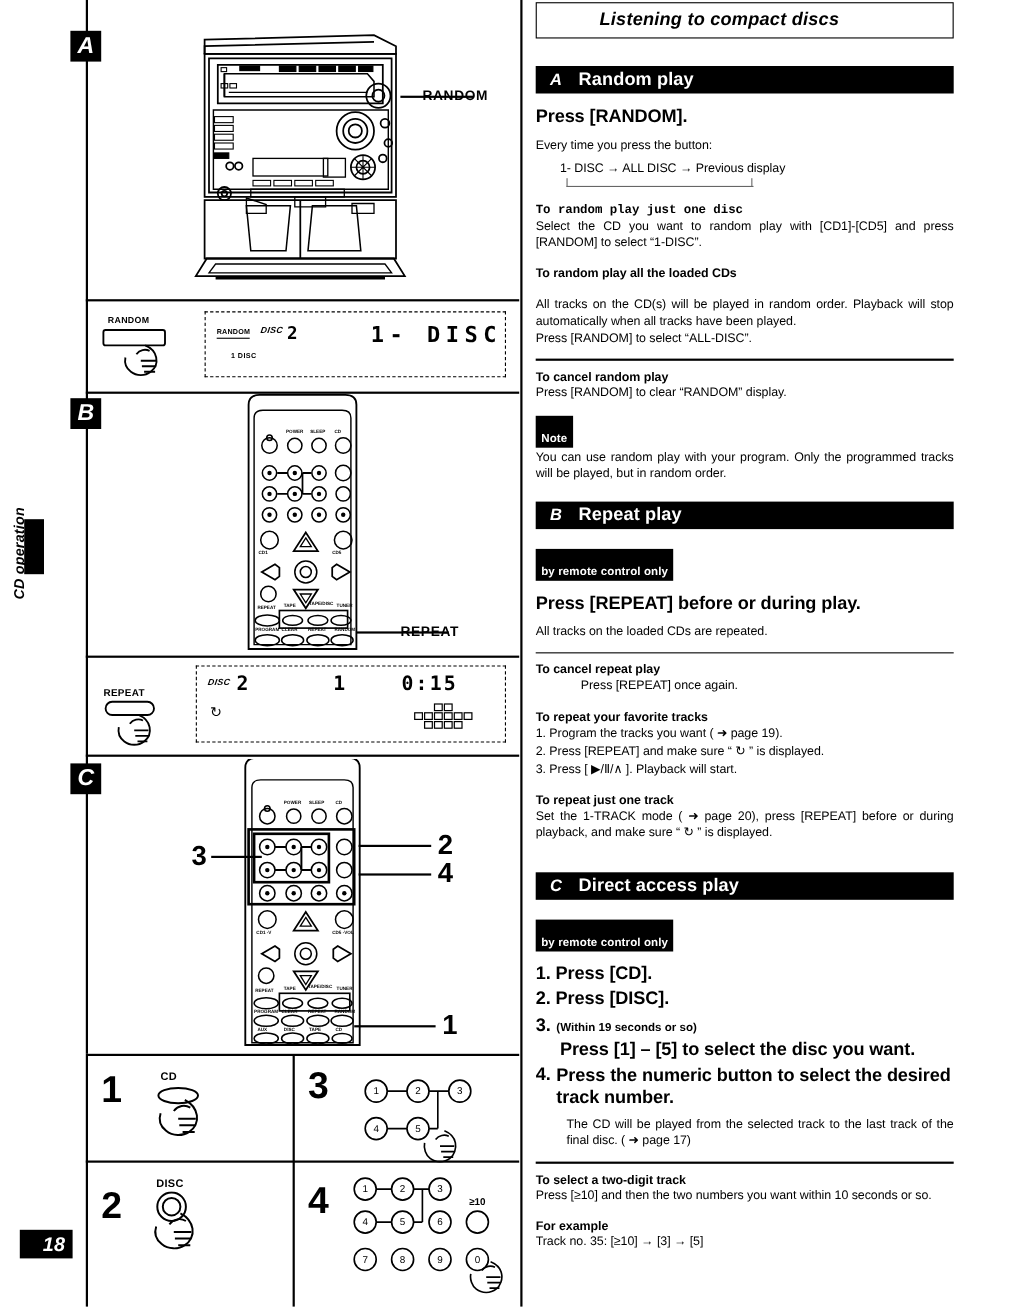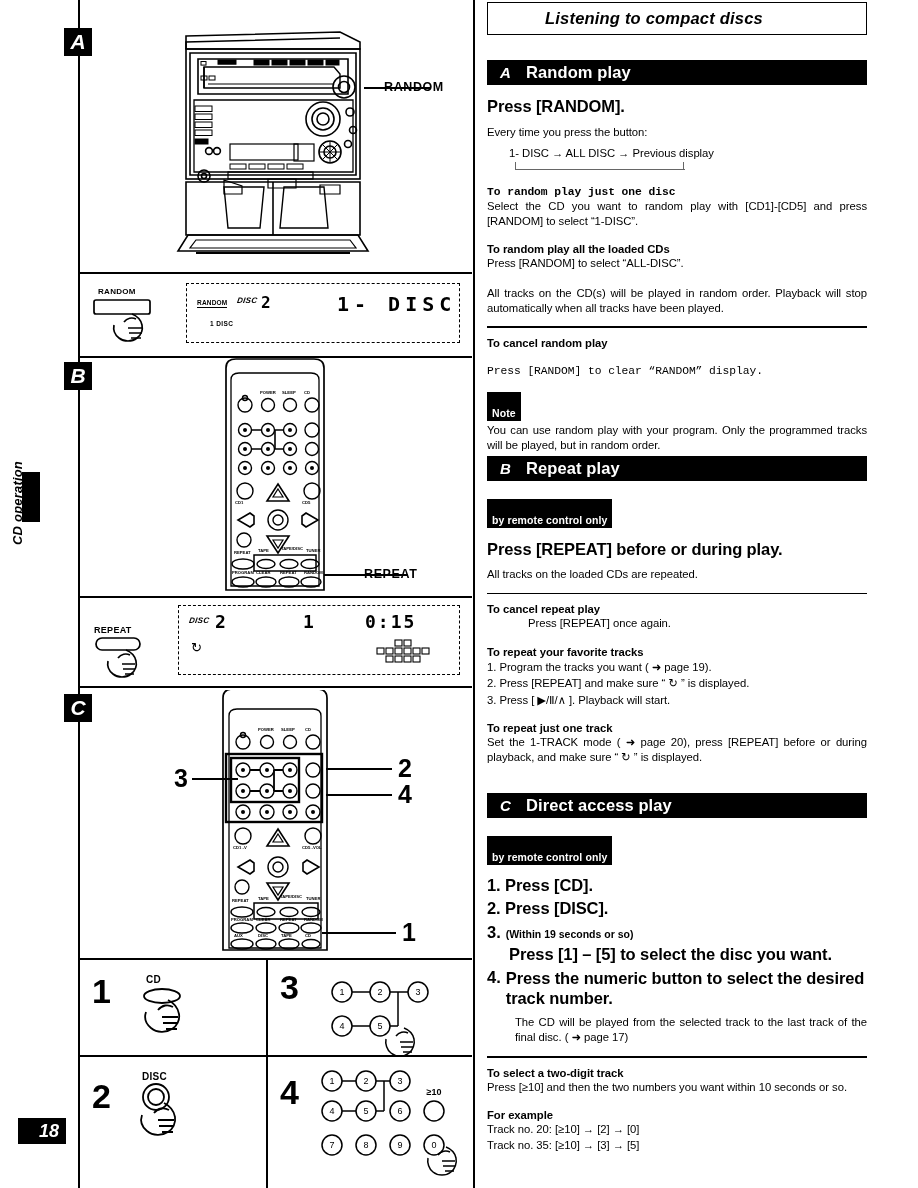--- a/index.html
+++ b/index.html
@@ -545,28 +545,28 @@
       <div style="position:relative;margin-left:28px;margin-top:2px;width:170px;height:8px;">
         <div style="position:absolute;left:0;top:0;width:1.4px;height:8px;background:#666;"></div>
         <div style="position:absolute;left:0;top:6.5px;width:170px;height:1.4px;background:#666;"></div>
         <div style="position:absolute;left:168px;top:0;width:1.4px;height:8px;background:#666;"></div>
       </div>
 
       <div class="h-bold" style="margin-top:16px;font-family:Liberation Mono, monospace;">To random play just one  disc</div>
       <div class="p-txt" style="margin-top:1px;">Select the CD you want to random play with [CD1]-[CD5] and press [RANDOM] to select “1-DISC”.</div>
 
       <div class="h-bold" style="margin-top:15px;">To random play all the loaded CDs</div>
+      <div class="p-txt" style="margin-top:15px;">All tracks on the CD(s) will be played in random order. Playback will stop automatically when all tracks have been played.</div>
+
       <div class="p-txt nj" style="margin-top:1px;">Press [RANDOM] to select “ALL-DISC”.</div>
 
-      <div class="p-txt" style="margin-top:15px;">All tracks on the CD(s) will be played in random order. Playback will stop automatically when all tracks have been played.</div>
-
       <div class="rule2" style="margin-top:11px;"></div>
 
       <div class="h-bold" style="margin-top:9px;">To cancel random play</div>
-      <div class="p-txt nj" style="margin-top:15px;font-family:Liberation Mono, monospace;">Press [RANDOM] to clear “RANDOM” display.</div>
+      <div class="p-txt nj" style="margin-top:1px;">Press [RANDOM] to clear “RANDOM” display.</div>
 
       <div style="margin-top:14px;">
         <span class="inv-tag">Note</span>
       </div>
       <div class="p-txt" style="margin-top:2px;">You can use random play with your program. Only the programmed tracks will be played, but in random order.</div>
     </div>
 
     <div class="rc" style="left:0;top:456px;width:380px;">
       <div class="secbar">
         <span class="ltr">B</span>
@@ -619,18 +619,17 @@
       </div>
 
       <div class="p-txt" style="margin-top:7px;margin-left:28px;width:352px;">The CD will be played from the selected track to the last track of the final disc. ( ➜ page 17)</div>
 
       <div class="rule2" style="margin-top:12px;"></div>
 
       <div class="h-bold" style="margin-top:9px;">To select a two-digit track</div>
       <div class="p-txt" style="margin-top:1px;">Press [≥10] and then the two numbers you want within 10 seconds or so.</div>
 
       <div class="h-bold" style="margin-top:15px;">For example</div>
-      <div class="p-txt nj" style="margin-top:1px;">Track no. 20: [≥10] → [2] → [0]</div>
       <div class="p-txt nj" style="margin-top:1px;">Track no. 35: [≥10] → [3] → [5]</div>
     </div>
 
   </div>
 </div>
 
 </body></html>

